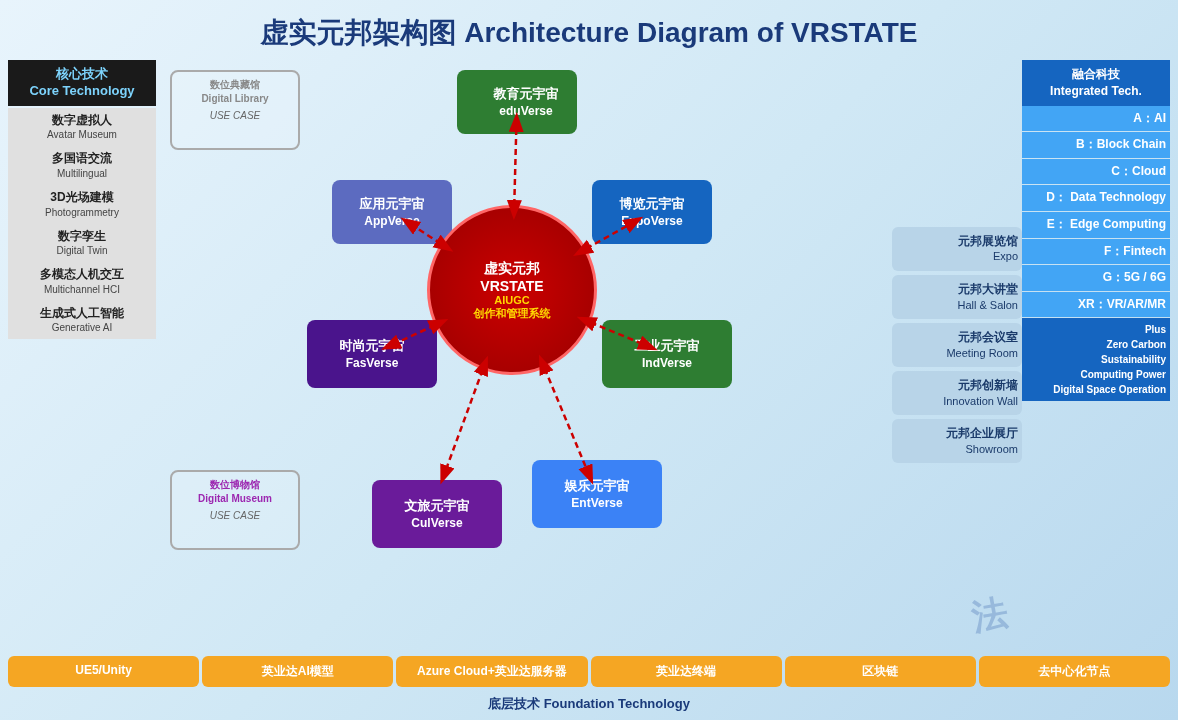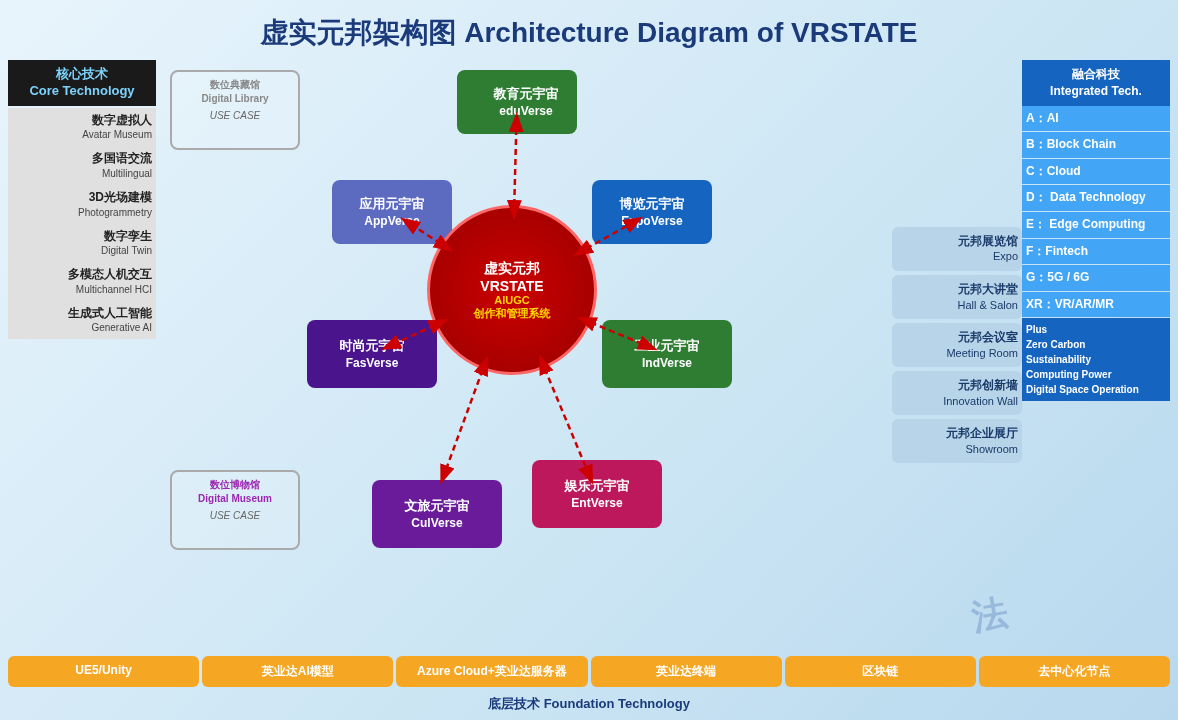--- a/index.html
+++ b/index.html
@@ -44,21 +44,21 @@
       background: #1a1a1a;
       color: #7dd3fc;
       text-align: center;
       padding: 6px 4px;
       font-size: 13px;
       font-weight: bold;
       line-height: 1.3;
     }
     .core-tech-item {
       background: #e0e0e0;
-      text-align: right;
+      text-align: center;
       padding: 5px 4px;
       font-size: 11px;
       line-height: 1.3;
       color: #222;
     }
     .core-tech-item .zh { font-size: 12px; font-weight: bold; }
     .core-tech-item .en { font-size: 10px; color: #444; }
 
     
     .center-area {
@@ -156,21 +156,21 @@
     .integrated-header {
       background: #1565c0;
       color: #fff;
       text-align: center;
       padding: 6px 4px;
       font-size: 12px;
       font-weight: bold;
       line-height: 1.4;
     }
     .integrated-item {
-      text-align: left;
+      text-align: right;
       padding: 5px 4px;
       font-size: 12px;
       font-weight: bold;
       line-height: 1.3;
       margin-bottom: 1px;
     }
     .integrated-item.light-blue { background: #42a5f5; color: #fff; }
     .integrated-item.plus {
       background: #1565c0;
       color: #fff;
@@ -311,21 +311,21 @@
           <div class="en">FasVerse</div>
         </div>
         <div class="verse-box" style="top: 260px; left: 440px; width: 130px; height: 68px; background: rgb(46, 125, 50); position: absolute;">
           <div class="zh">工业元宇宙</div>
           <div class="en">IndVerse</div>
         </div>
         <div class="verse-box" style="top: 420px; left: 210px; width: 130px; height: 68px; background: rgb(106, 27, 154); position: absolute;">
           <div class="zh">文旅元宇宙</div>
           <div class="en">CulVerse</div>
         </div>
-        <div class="verse-box" style="top: 400px; left: 370px; width: 130px; height: 68px; background: #be185d; position: absolute;">
+        <div class="verse-box" style="top: 400px; left: 370px; width: 130px; height: 68px; background: #3b82f6; position: absolute;">
           <div class="zh">娱乐元宇宙</div>
           <div class="en">EntVerse</div>
         </div>
         <div class="center-circle" style="top: 145px; left: 265px; width: 170px; height: 170px; position: absolute;">
   <div class="zh1">虚实元邦</div>
   <div class="en1">VRSTATE</div>
   <div class="en2">AIUGC</div>
   <div class="zh2">创作和管理系统</div>
 </div>
       </div>

